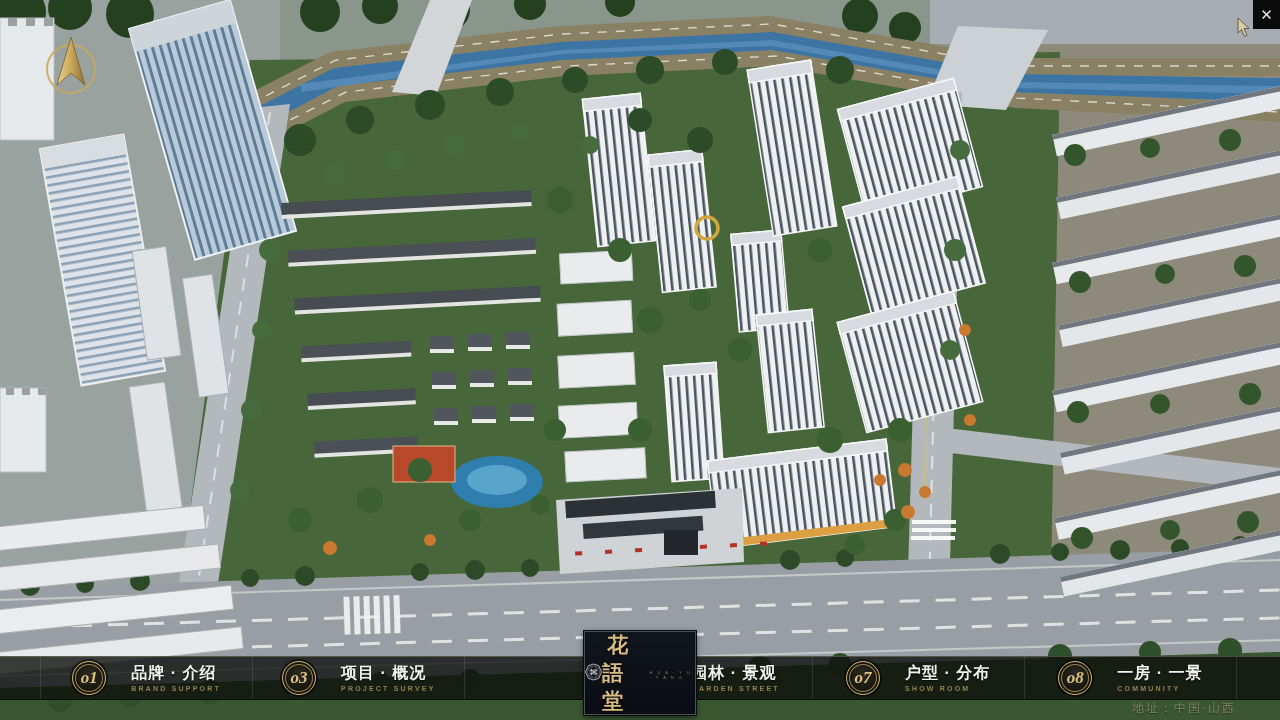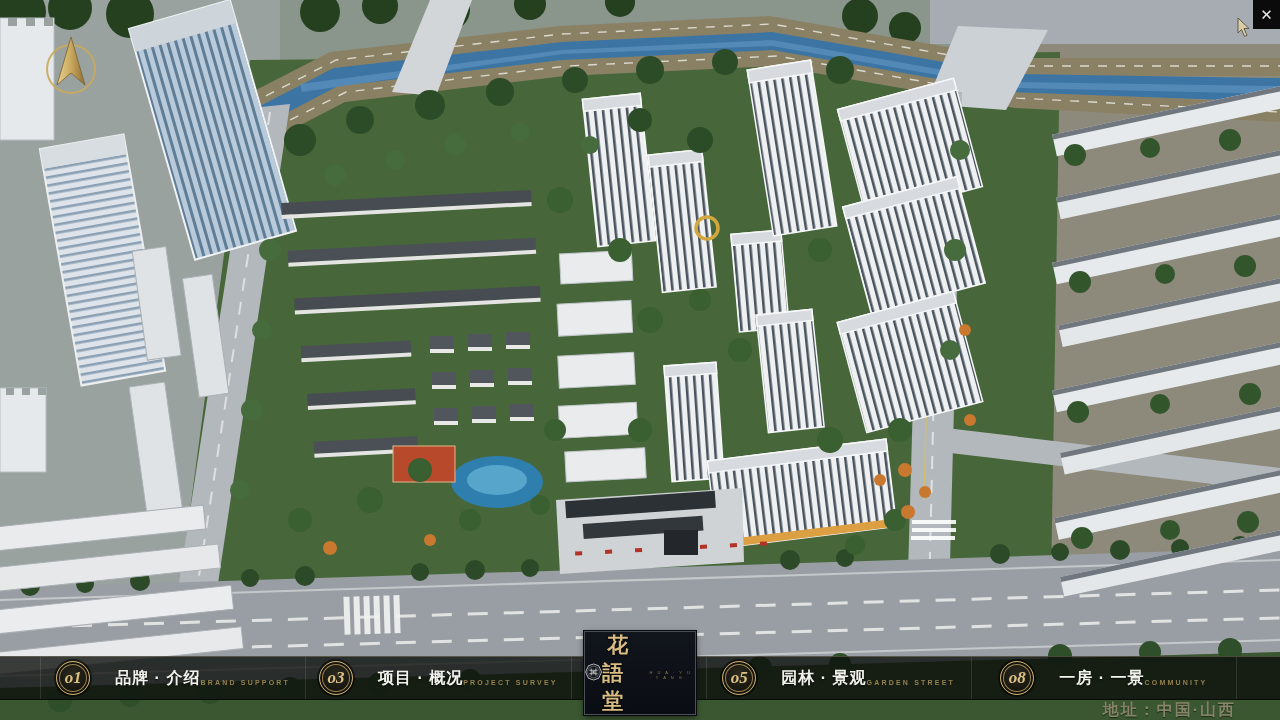--- a/index.html
+++ b/index.html
@@ -18,41 +18,41 @@
   .bar .gap{width:134px;flex:none;}
   .bar .cell{flex:1;display:flex;align-items:center;justify-content:center;gap:25px;min-width:0;}
   .bar > div + div{border-left:1px solid rgba(210,205,185,0.14);}
   .badge{width:32px;height:32px;flex:none;border-radius:50%;
     background:radial-gradient(circle at 50% 40%, #2b2b20 0%, #14140e 70%);
     border:1px solid #cfae6e;
     box-shadow:0 0 0 2px rgba(0,0,0,0.55), inset 0 0 0 2px #14140e, inset 0 0 0 3px #9c8250;
     display:flex;align-items:center;justify-content:center;
     color:#dcc084;font-family:"Liberation Serif","DejaVu Serif",serif;
     font-style:italic;font-size:17px;font-weight:700;}
-  .labels{display:flex;flex-direction:row;align-items:flex-end;line-height:1;}
+  .labels{display:flex;flex-direction:column;align-items:flex-start;line-height:1;}
   .zh{font-size:16px;font-weight:700;color:#f2f2ed;letter-spacing:1px;white-space:nowrap;
     text-shadow:0 1px 2px rgba(0,0,0,0.8);}
   .en{margin-top:4px;font-size:7px;font-weight:700;color:#93804f;letter-spacing:2.2px;white-space:nowrap;}
 
   
   .logo-panel{position:absolute;left:584px;top:631px;width:112px;height:84px;z-index:30;
     background:linear-gradient(180deg,#11151c 0%,#0a0d13 100%);
     border:1px solid #4a4f58;box-shadow:0 0 0 1px #090a0d, 0 2px 6px rgba(0,0,0,0.6);
     display:flex;flex-direction:row;align-items:center;justify-content:center;box-sizing:border-box;}
   .seal{width:30px;height:30px;margin-bottom:3px;}
   .logo-title{font-family:"Liberation Serif","DejaVu Serif",serif;font-weight:700;
     font-size:21px;color:#d8bc82;letter-spacing:5px;text-indent:5px;
     text-shadow:0 1px 2px rgba(0,0,0,0.9);}
   .logo-tag{margin-top:3px;font-size:4px;letter-spacing:2px;color:#8f7b4e;}
 
   
   .close-btn{position:absolute;right:0;top:0;width:27px;height:29px;z-index:40;
     background:#0b0b0b;color:#e8e8e8;display:flex;align-items:center;justify-content:center;
     font-size:15px;cursor:pointer;border:none;}
-  .address{position:absolute;right:44px;top:700px;z-index:25;font-size:16px;font-weight:700;
+  .address{position:absolute;right:44px;top:700px;z-index:25;font-size:12px;font-weight:400;
     color:rgba(150,146,115,0.85);letter-spacing:2px;text-shadow:0 1px 1px rgba(0,0,0,0.5);}
   .compass{position:absolute;left:41px;top:33px;z-index:15;width:60px;height:66px;}
   .cursor{position:absolute;left:1237px;top:18px;z-index:50;width:15px;height:20px;pointer-events:none;}
 </style>
 </head>
 <body>
 
 <div class="stage">
 
   <svg class="scene" viewBox="0 0 1280 720" preserveAspectRatio="none">
@@ -469,20 +469,27 @@
 
     <div class="cell">
       <span class="badge">o5</span>
       <span class="labels">
         <span class="zh">园林 · 景观</span>
         <span class="en">GARDEN STREET</span>
       </span>
     </div>
 
 
+    <div class="cell">
+      <span class="badge">o7</span>
+      <span class="labels">
+        <span class="zh">户型 · 分布</span>
+        <span class="en">SHOW ROOM</span>
+      </span>
+    </div>
 
     <div class="cell">
       <span class="badge">o8</span>
       <span class="labels">
         <span class="zh">一房 · 一景</span>
         <span class="en">COMMUNITY</span>
       </span>
     </div>
 
     <div class="spacer r"></div>

